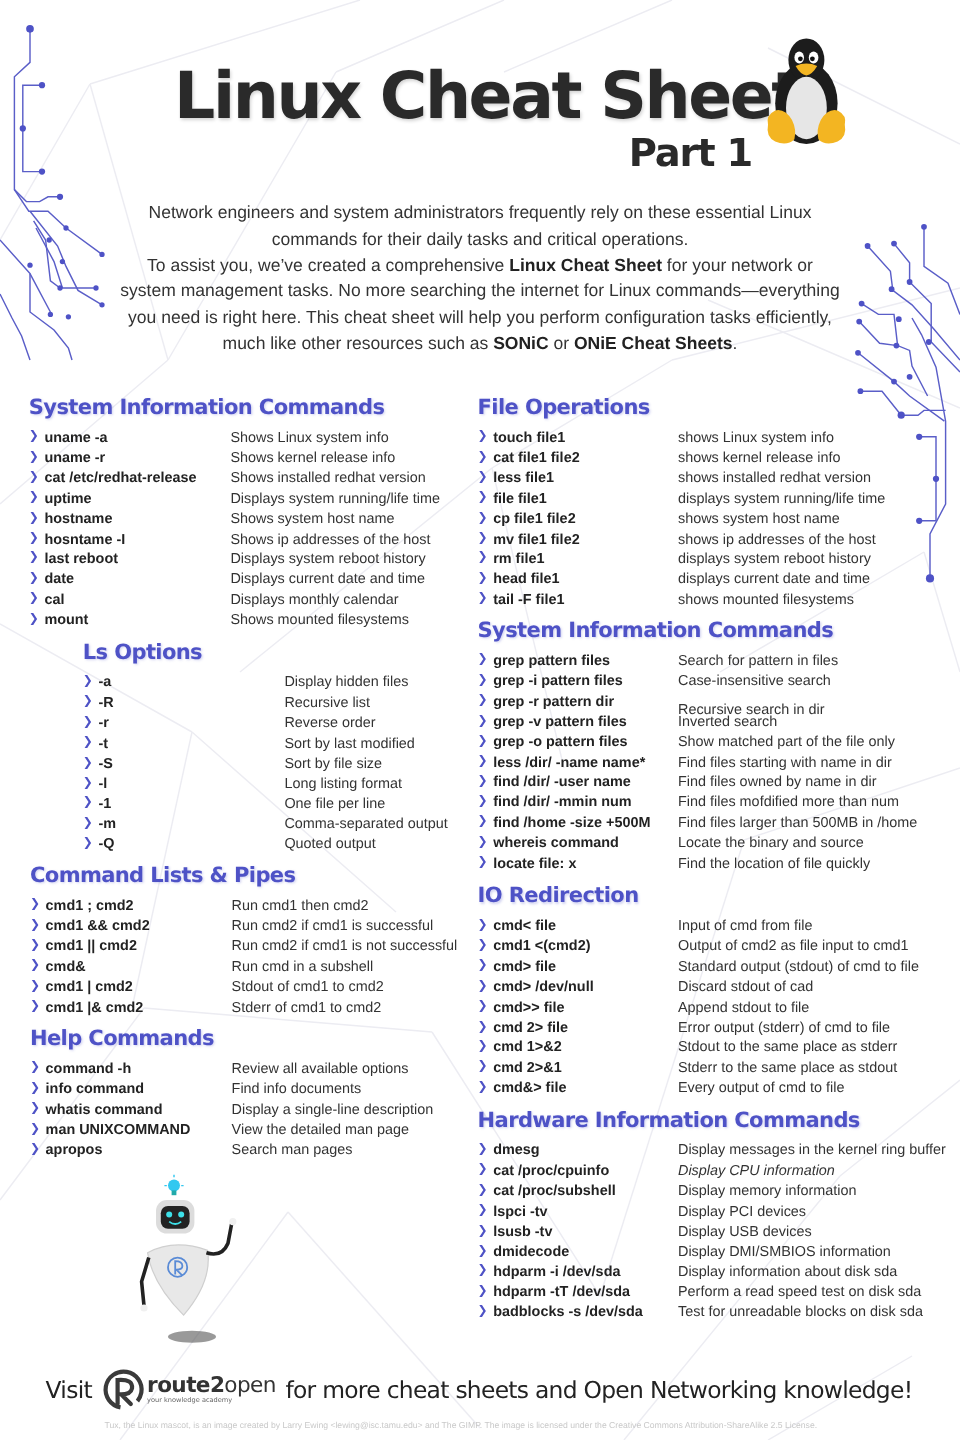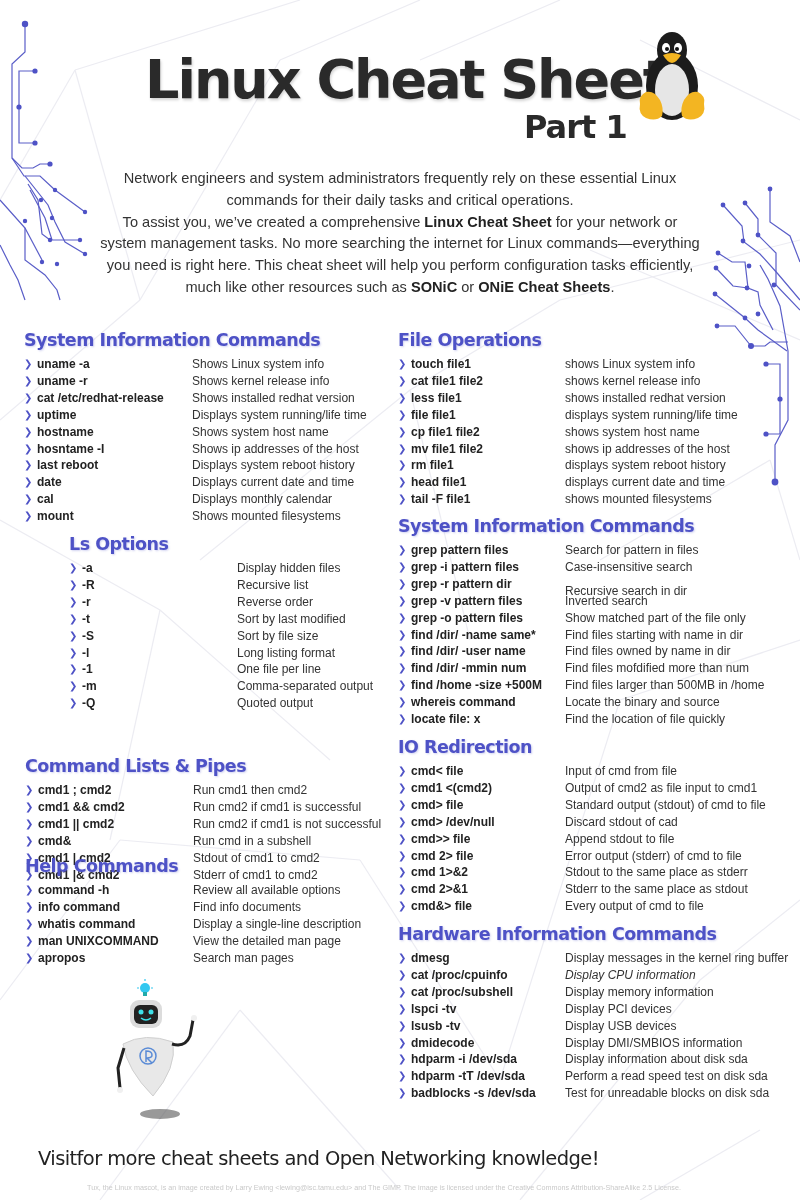--- a/index.html
+++ b/index.html
@@ -279,21 +279,21 @@
       <span class="chev" style="font-size: 10px;">❯</span>
       <span class="cmd">-m</span>
       <span class="desc" style="left: 168px;">Comma-separated output</span>
     </div>
     <div class="row" style="position: relative;">
       <span class="chev" style="font-size: 10px;">❯</span>
       <span class="cmd">-Q</span>
       <span class="desc" style="left: 168px;">Quoted output</span>
     </div>
   </div>
-<div class="section" id="sec2" style="left:25px; top:720px;margin-top:36px;">
+<div class="section" id="sec2" style="left:25px; top:720px;">
     <h2>Command Lists &amp; Pipes</h2>
     <div class="row" style="position: relative;">
       <span class="chev" style="font-size: 10px;">❯</span>
       <span class="cmd">cmd1 ; cmd2</span>
       <span class="desc" style="left: 168px;">Run cmd1 then cmd2</span>
     </div>
     <div class="row" style="position: relative;">
       <span class="chev" style="font-size: 10px;">❯</span>
       <span class="cmd">cmd1 &amp;&amp; cmd2</span>
       <span class="desc" style="left: 168px;">Run cmd2 if cmd1 is successful</span>
@@ -417,21 +417,21 @@
       <span class="cmd">grep -v pattern files</span>
       <span class="desc" style="left: 167px;">Inverted search</span>
     </div>
     <div class="row" style="position: relative;">
       <span class="chev" style="font-size: 10px;">❯</span>
       <span class="cmd">grep -o pattern files</span>
       <span class="desc" style="left: 167px;">Show matched part of the file only</span>
     </div>
     <div class="row" style="position: relative;">
       <span class="chev" style="font-size: 10px;">❯</span>
-      <span class="cmd">find /dir/ -name same*</span>
+      <span class="cmd">less /dir/ -name name*</span>
       <span class="desc" style="left: 167px;">Find files starting with name in dir</span>
     </div>
     <div class="row" style="position: relative;">
       <span class="chev" style="font-size: 10px;">❯</span>
       <span class="cmd">find /dir/ -user name</span>
       <span class="desc" style="left: 167px;">Find files owned by name in dir</span>
     </div>
     <div class="row" style="position: relative;">
       <span class="chev" style="font-size: 10px;">❯</span>
       <span class="cmd">find /dir/ -mmin num</span>
@@ -570,15 +570,25 @@
   <circle cx="43" cy="78" r="8" fill="none" stroke="#5a8bd6" stroke-width="1.5"></circle>
   <path d="M41 84 L41 73 Q47 73 47 77 Q47 80 42 80 L47 85" stroke="#5a8bd6" stroke-width="1.5" fill="none"></path>
   <path d="M67 66 Q80 70 85 58 L88 42" stroke="#222" stroke-width="3" fill="none"></path>
   <path d="M19 70 L13 90 L15 110" stroke="#222" stroke-width="3" fill="none"></path>
   <circle cx="89" cy="40" r="3" fill="#f0f0f0"></circle>
   <circle cx="15" cy="112" r="3" fill="#f0f0f0"></circle>
 </svg>
 
 <div class="layer visit">
   <span>Visit</span>
+  <span class="logo">
+    <svg width="36" height="36" viewBox="0 0 36 36">
+      <circle cx="18" cy="18" r="15" fill="none" stroke="#3a3a3a" stroke-width="3.5" stroke-dasharray="78 16" transform="rotate(100 18 18)"></circle>
+      <path d="M13 30 L13 10 Q26 9 25 17 Q24 22 16 22 L24 30" stroke="#3a3a3a" stroke-width="3.5" fill="none" stroke-linecap="round"></path>
+    </svg>
+    <span class="logo-text">
+      <span class="logo-name"><b>route2</b><span>open</span></span>
+      <span class="logo-tag">your knowledge academy</span>
+    </span>
+  </span>
   <span>for more cheat sheets and Open Networking knowledge!</span>
 </div>
 <div class="layer credit">Tux, the Linux mascot, is an image created by Larry Ewing &lt;lewing@isc.tamu.edu&gt; and The GIMP. The image is licensed under the Creative Commons Attribution-ShareAlike 2.5 License.</div>
 
 </body></html>

